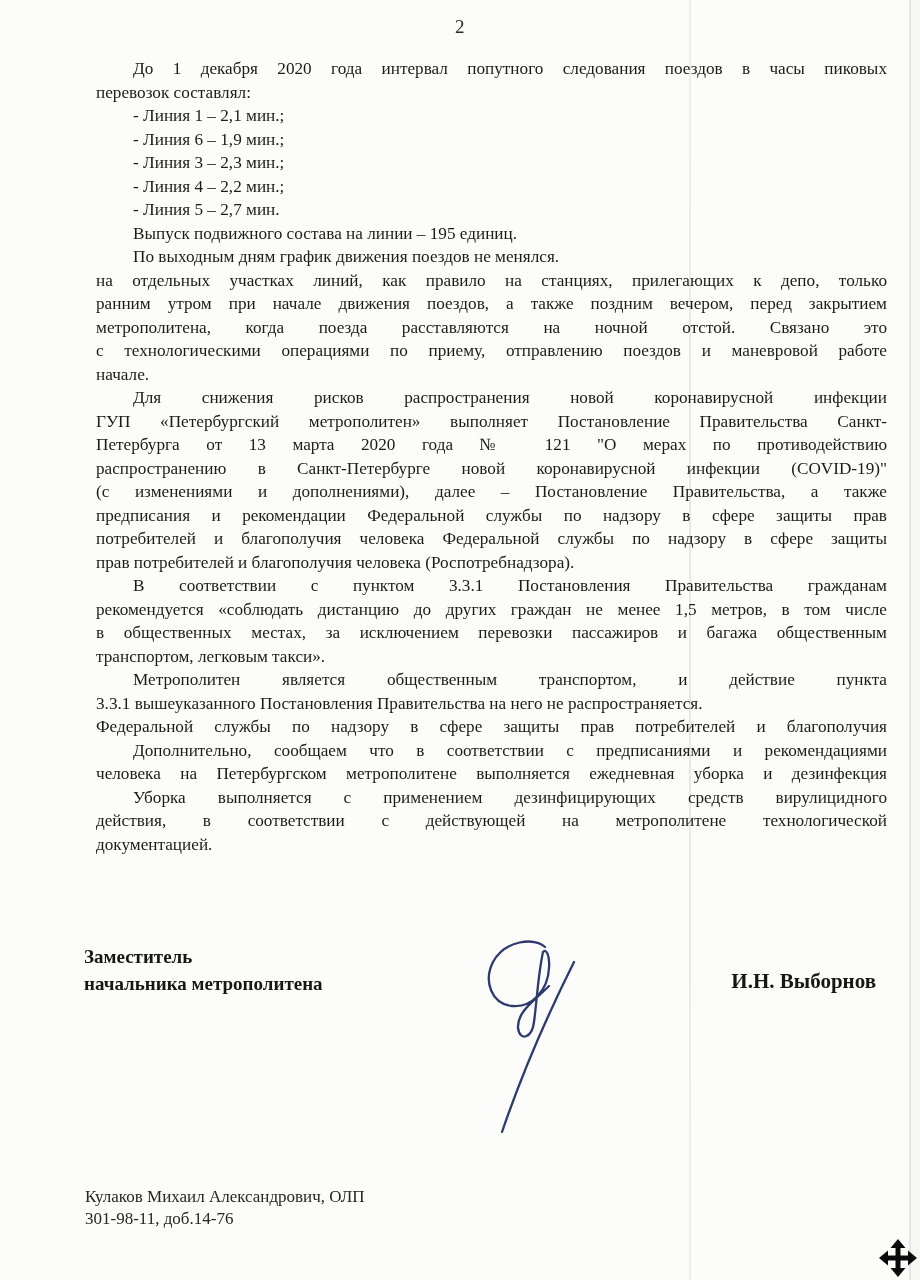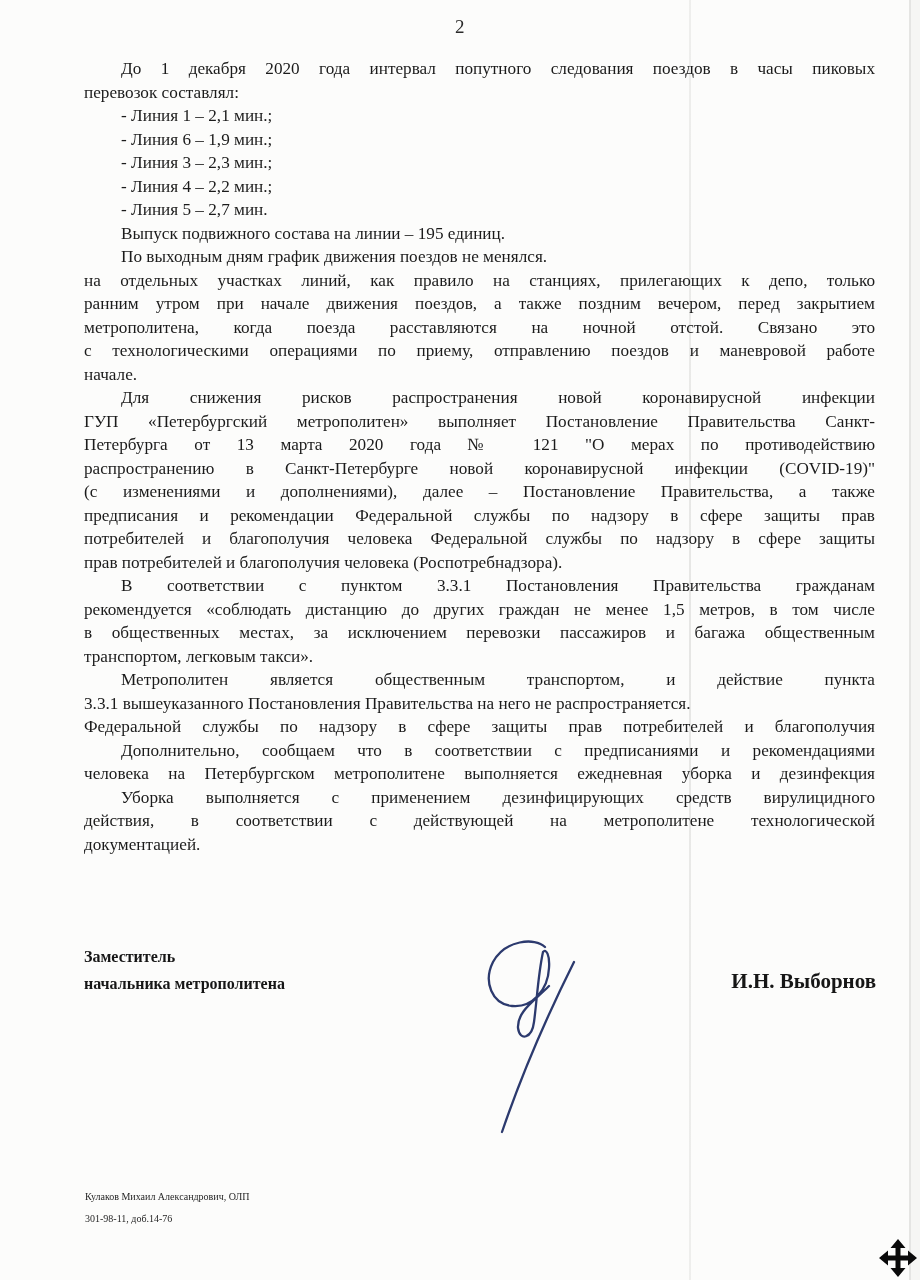--- a/index.html
+++ b/index.html
@@ -28,38 +28,38 @@
   .page-number {
     position: absolute; top: 16px; left: 0; width: 920px;
     text-align: center; font-size: 19px; color: #2a2a2a;
     letter-spacing: .5px;
   }
 
   .textblock {
     position: absolute; left: 84px; top: 57px; width: 791px;
     font-size: 17.2px; line-height: 23.5px; color: #1b1b1b;
   }
-  .ln { width: 100%; white-space: normal; }
+  .ln { width: 100%; white-space: normal; margin-left: 12px; }
   .ind { text-indent: 37px; }
   .jl { text-align: justify; text-align-last: justify; }
   .lft { text-align: left; }
 
   .sig-title {
     position: absolute; left: 84px; top: 943px; width: 330px;
-    font-weight: bold; font-size: 16px; line-height: 27px; color: #161616;
+    font-weight: bold; font-size: 19px; line-height: 27px; color: #161616;
   }
   .sig-name {
     position: absolute; left: 620px; top: 969px; width: 256px;
     text-align: right; font-weight: bold; font-size: 21px; color: #161616;
   }
   .signature-svg { position: absolute; left: 455px; top: 925px; }
 
   .footer {
     position: absolute; left: 85px; top: 1186px; width: 420px;
-    font-size: 10px; line-height: 22px; color: #262626;
+    font-size: 17px; line-height: 22px; color: #262626;
   }
 
   .move-icon-wrap { position: absolute; left: 879px; top: 1239px; width: 38px; height: 38px; }
 </style>
 </head>
 <body>
 
 <div class="page">
 
   <div class="fold-line fold-a"></div>

